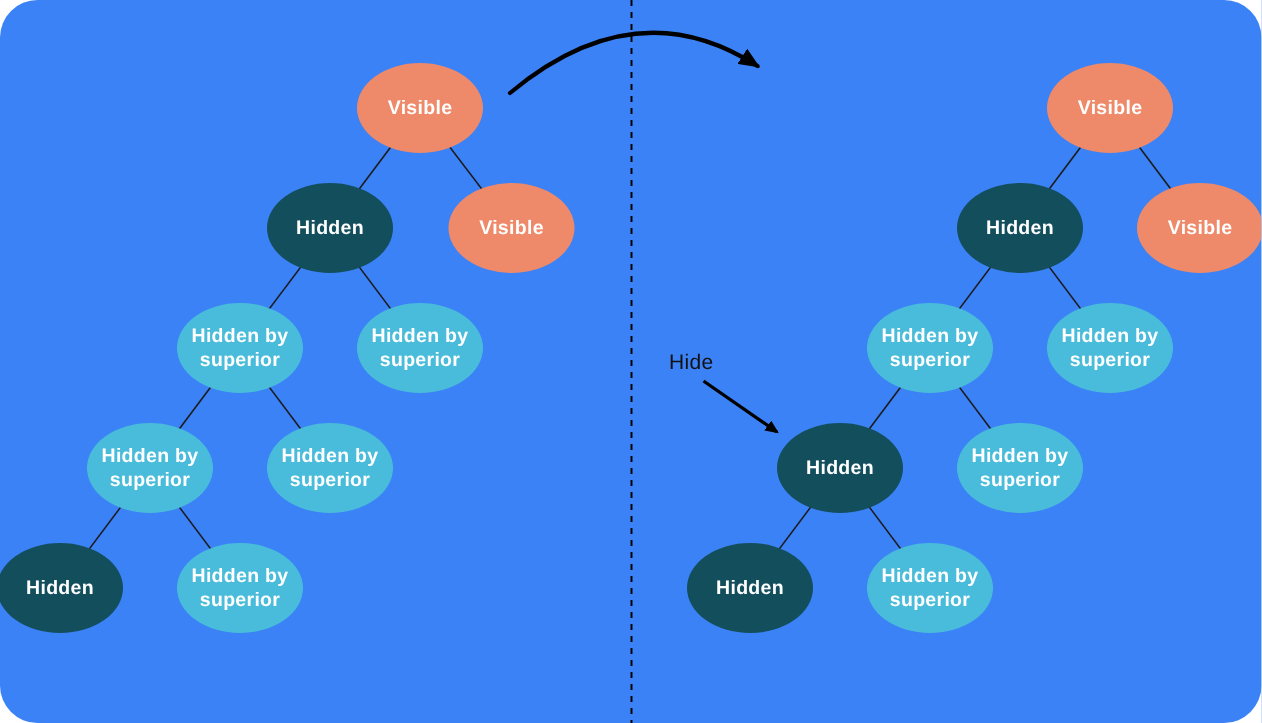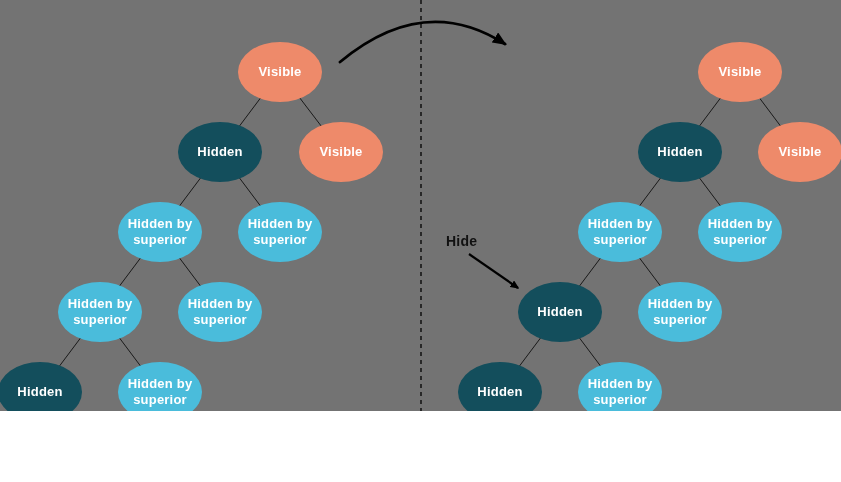--- a/index.html
+++ b/index.html
@@ -1,22 +1,23 @@
 <!DOCTYPE html>
 <html><head>
 <meta charset="utf-8">
 <style>
   html, body { margin: 0; padding: 0; background: #ffffff; }
   .canvas {
     position: relative;
     width: 841px;
-    height: 411px;
+    height: 482px;
     overflow: hidden;
-    background: #737373;
+    background: #3b82f6;
     font-family: "Liberation Sans", sans-serif;
+    border-radius: 25px;
   }
   #edge-layer {
     position: absolute;
     left: 0; top: 0;
     width: 841px; height: 482px;
   }
   .node {
     position: absolute;
     width: 84px;
     height: 60px;
@@ -30,21 +31,21 @@
     line-height: 1.22;
     font-weight: 600;
     letter-spacing: 0.2px;
     padding: 0 5px;
     box-sizing: border-box;
   }
   .hide-label {
     position: absolute;
     color: #111111;
     font-size: 14px;
-    font-weight: 700;
+    font-weight: 400;
     letter-spacing: 0.2px;
     white-space: nowrap;
   }
 </style>
 </head>
 <body>
 
 <div class="canvas">
 
   <svg id="edge-layer" viewBox="0 0 841 482" xmlns="http://www.w3.org/2000/svg">

